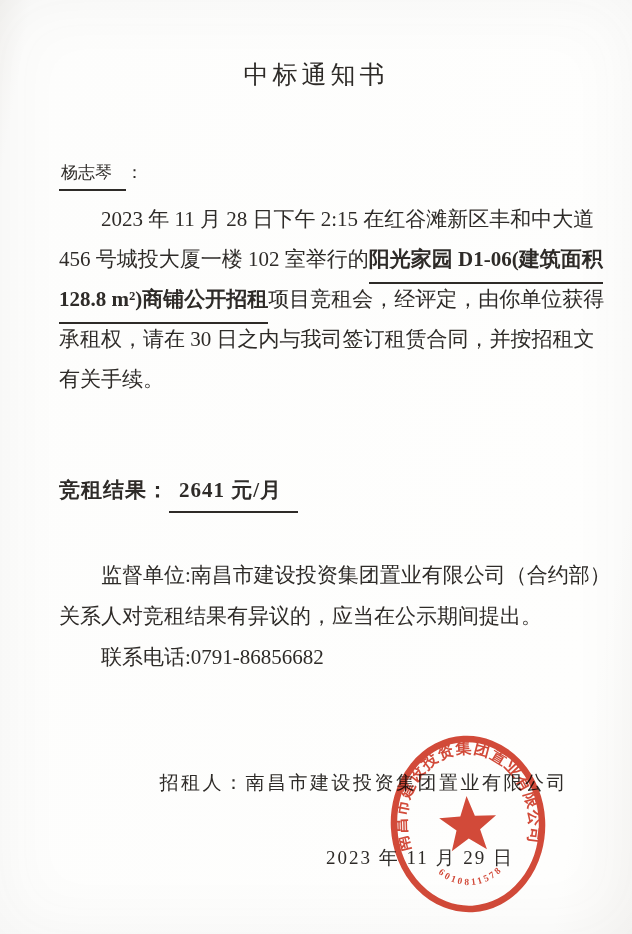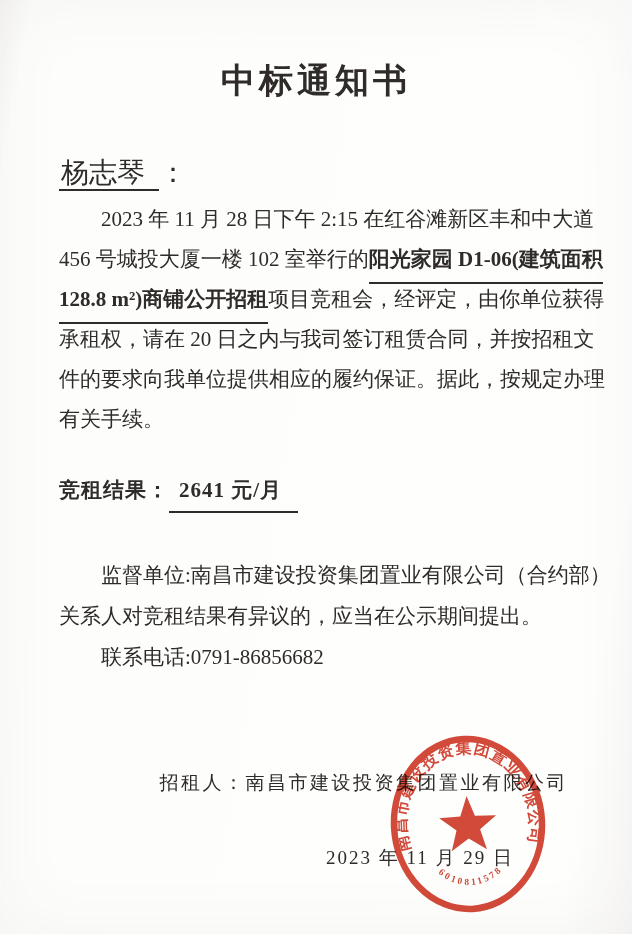--- a/index.html
+++ b/index.html
@@ -18,30 +18,30 @@
     overflow: hidden;
     font-family: "Liberation Serif", "DejaVu Serif", serif;
     color: var(--ink, #2e2b28);
   }
   .doc-title {
     position: absolute;
     top: 58px;
     left: 0;
     width: 100%;
     text-align: center;
-    font-size: 34px;
-    font-weight: bold;
+    font-size: 25px;
+    font-weight: normal;
     letter-spacing: 4px;
     white-space: nowrap;
   }
   .salutation {
     position: absolute;
     top: 158px;
     left: 59px;
-    font-size: 28px;
+    font-size: 17px;
     line-height: 30px;
     white-space: nowrap;
   }
   .u-name {
     display: inline-block;
     border-bottom: 2px solid var(--ink, #2e2b28);
     padding: 0 14px 1px 2px;
     font-weight: 500;
   }
   .body-block {
@@ -124,22 +124,21 @@
   <div class="doc-title">中标通知书</div>
 
   <div class="salutation">
     <span class="u-name">杨志琴</span><span>：</span>
   </div>
 
   <div class="body-block para1">
     <div class="bline indent">2023 年 11 月 28 日下午 2:15 在红谷滩新区丰和中大道</div>
     <div class="bline"><span>456 号城投大厦一楼 102 室举行的</span><span class="u-bold">阳光家园 D1-06(建筑面积</span></div>
     <div class="bline"><span class="u-bold">128.8 m²)商铺公开招租</span><span>项目竞租会，经评定，由你单位获得</span></div>
-    <div class="bline">承租权，请在 20 日之内与我司签订租赁合同，并按招租文</div>
-    <div class="bline">件的要求向我单位提供相应的履约保证。据此，按规定办理</div>
+    <div class="bline">承租权，请在 30 日之内与我司签订租赁合同，并按招租文</div>
     <div class="bline">有关手续。</div>
   </div>
 
   <div class="result-line">
     <span class="result-label">竞租结果：</span><span class="u-value">2641 元/月</span>
   </div>
 
   <div class="body-block para2">
     <div class="bline indent">监督单位:南昌市建设投资集团置业有限公司（合约部）</div>
     <div class="bline">关系人对竞租结果有异议的，应当在公示期间提出。</div>

